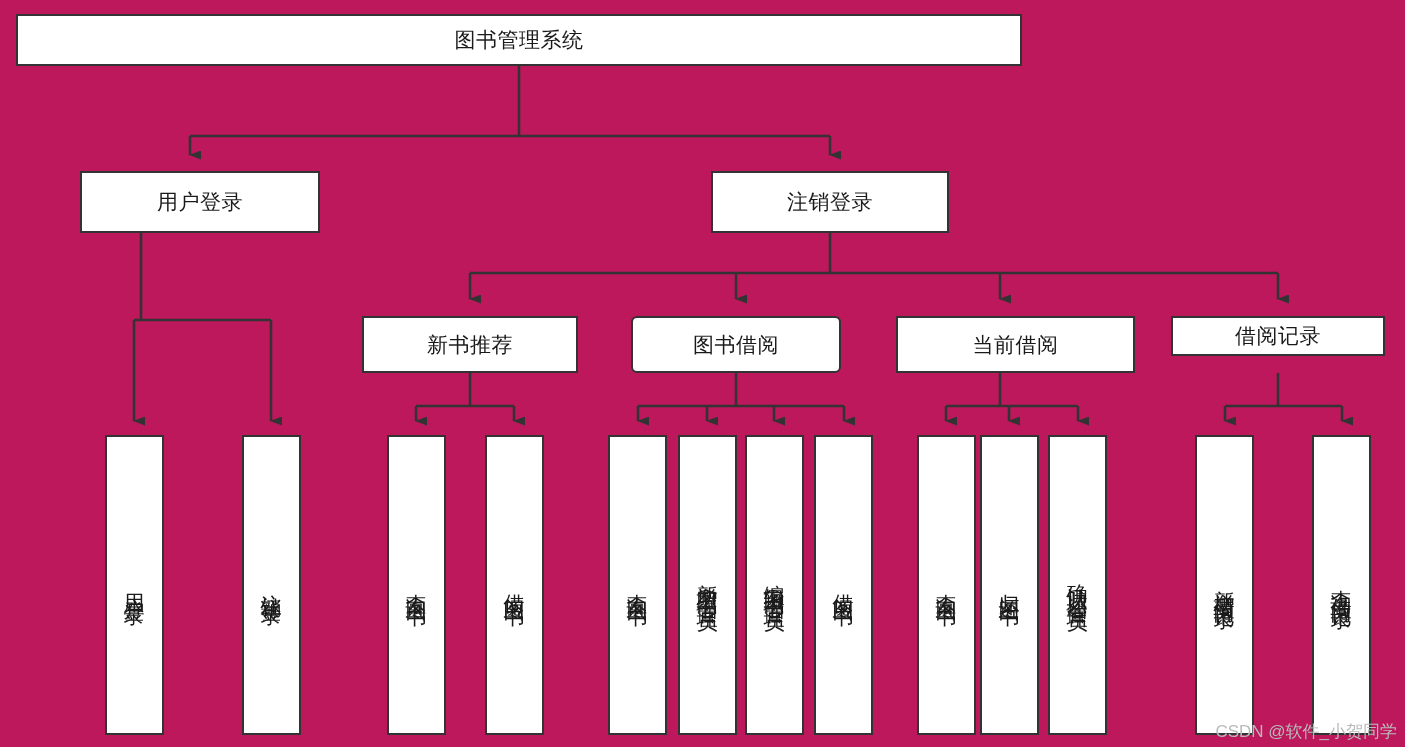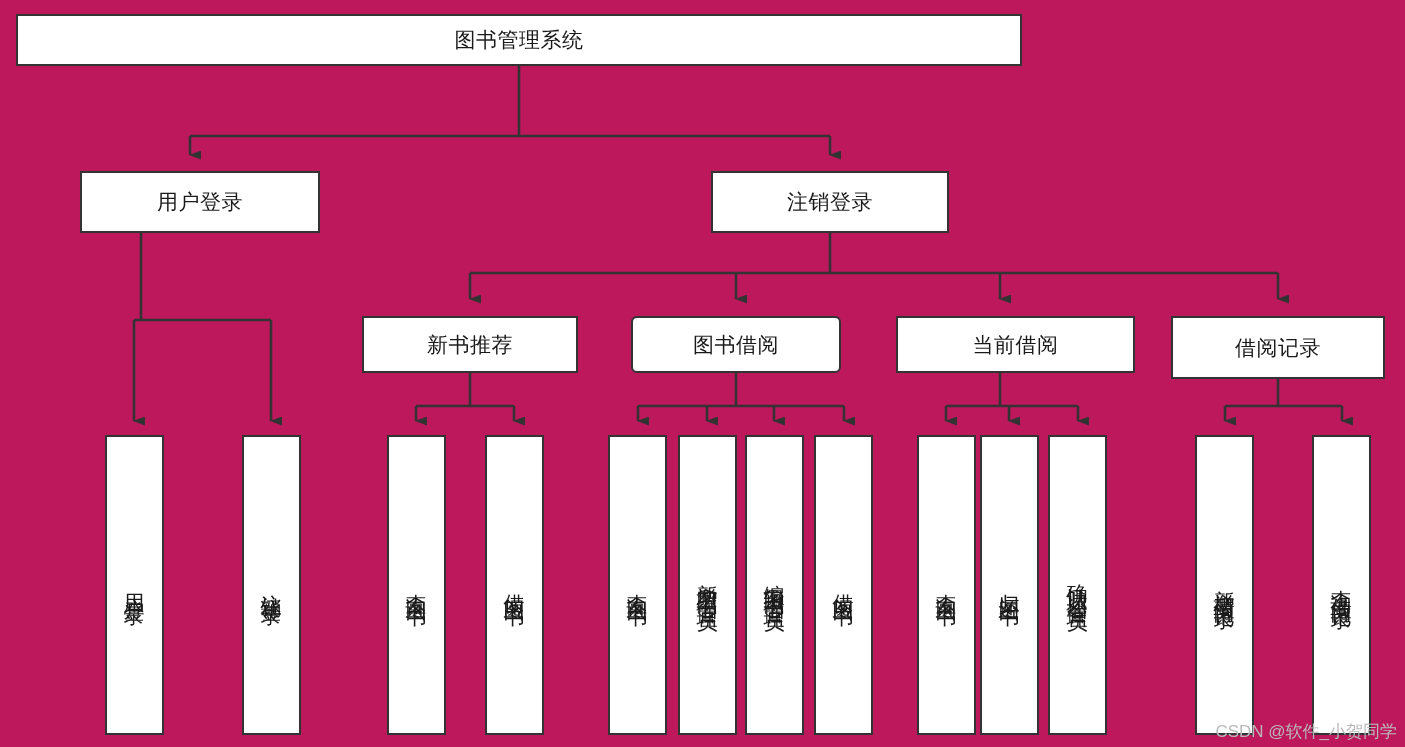--- a/index.html
+++ b/index.html
@@ -133,21 +133,21 @@
 
   <div class="node horiz" style="left:362px; top:316px; width:216px; height:57px;">
     <span>新书推荐</span>
   </div>
   <div class="node horiz" style="left:631px; top:316px; width:210px; height:57px;border-radius:6px;">
     <span>图书借阅</span>
   </div>
   <div class="node horiz" style="left:896px; top:316px; width:239px; height:57px;">
     <span>当前借阅</span>
   </div>
-  <div class="node horiz" style="left:1171px; top:316px; width:214px; height:63px;">
+  <div class="node horiz" style="left:1171px; top:316px; width:214px; height:40px;">
     <span>借阅记录</span>
   </div>
 
   <div class="node vert" style="left:105px; top:435px; width:59px; height:300px;">
     <span class="vtext">用户登录</span>
   </div>
   <div class="node vert" style="left:242px; top:435px; width:59px; height:300px;">
     <span class="vtext">注销登录</span>
   </div>
 

